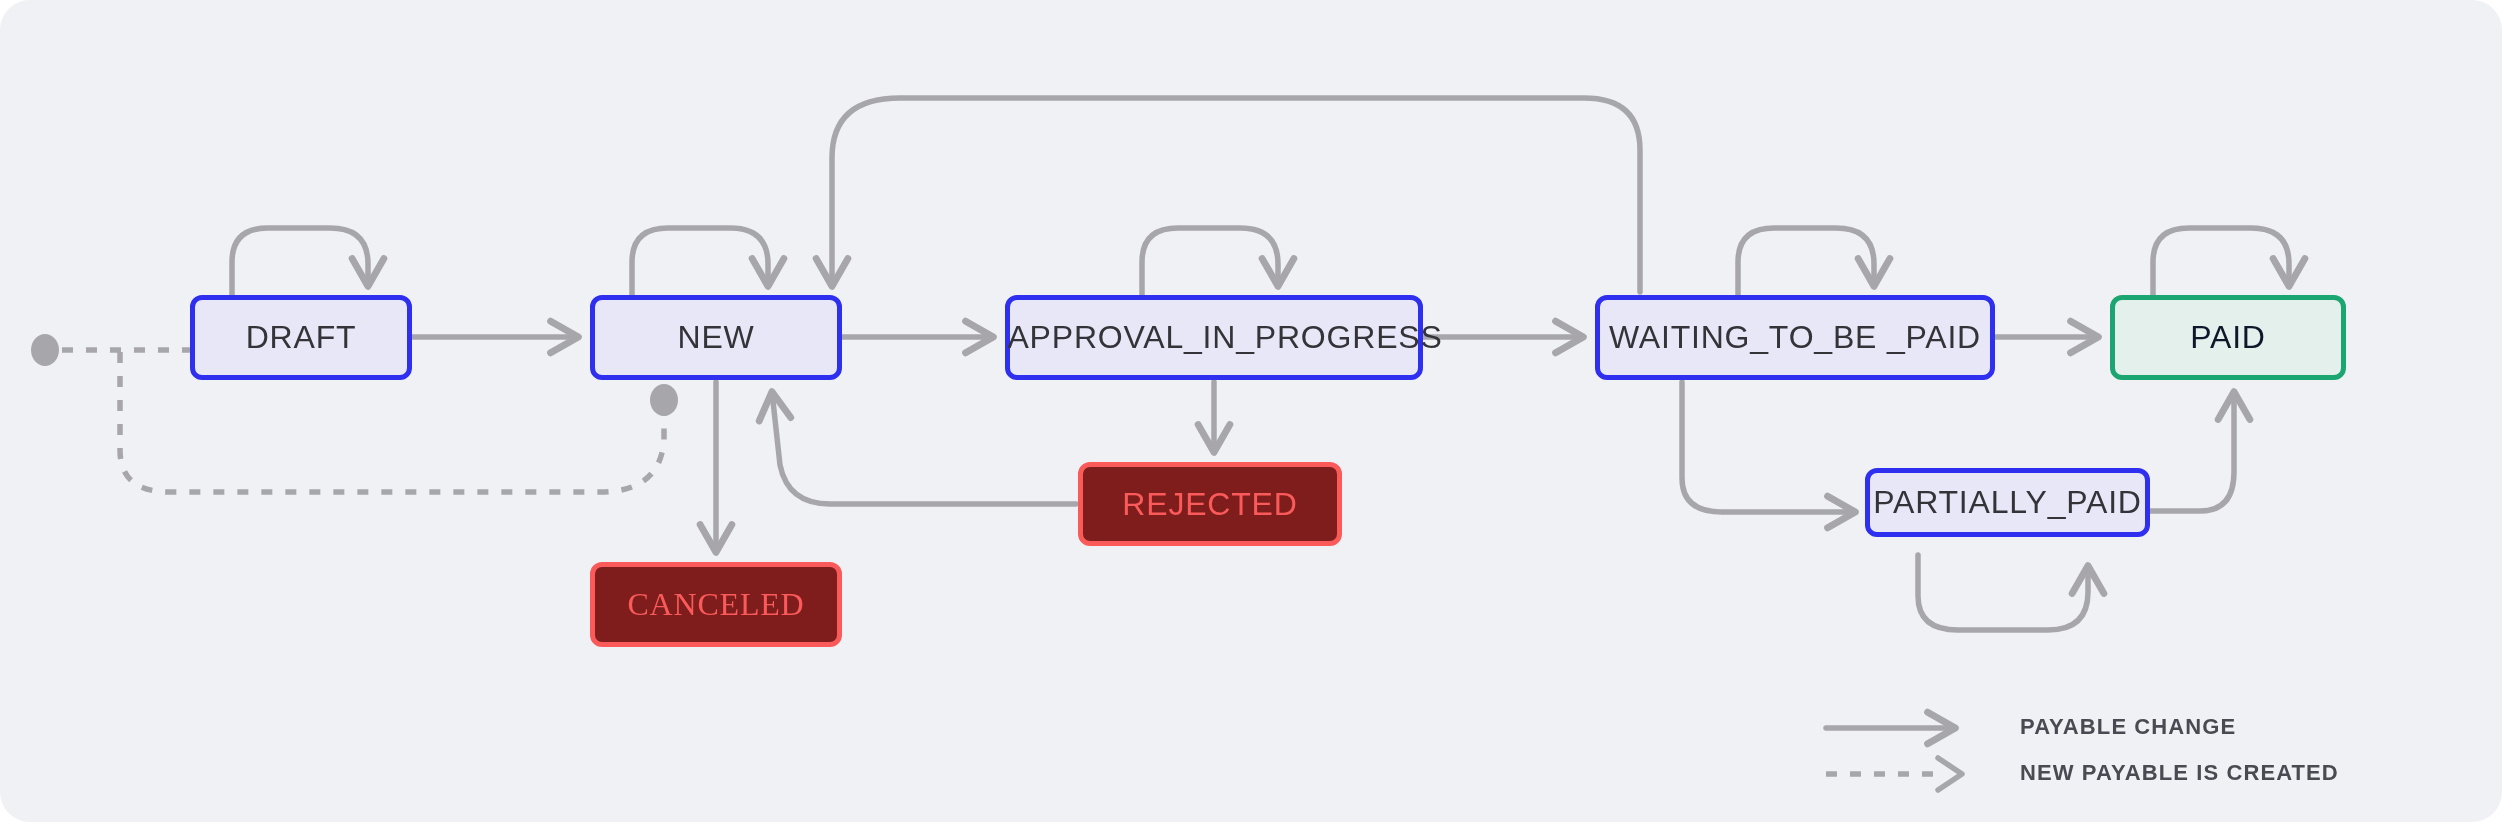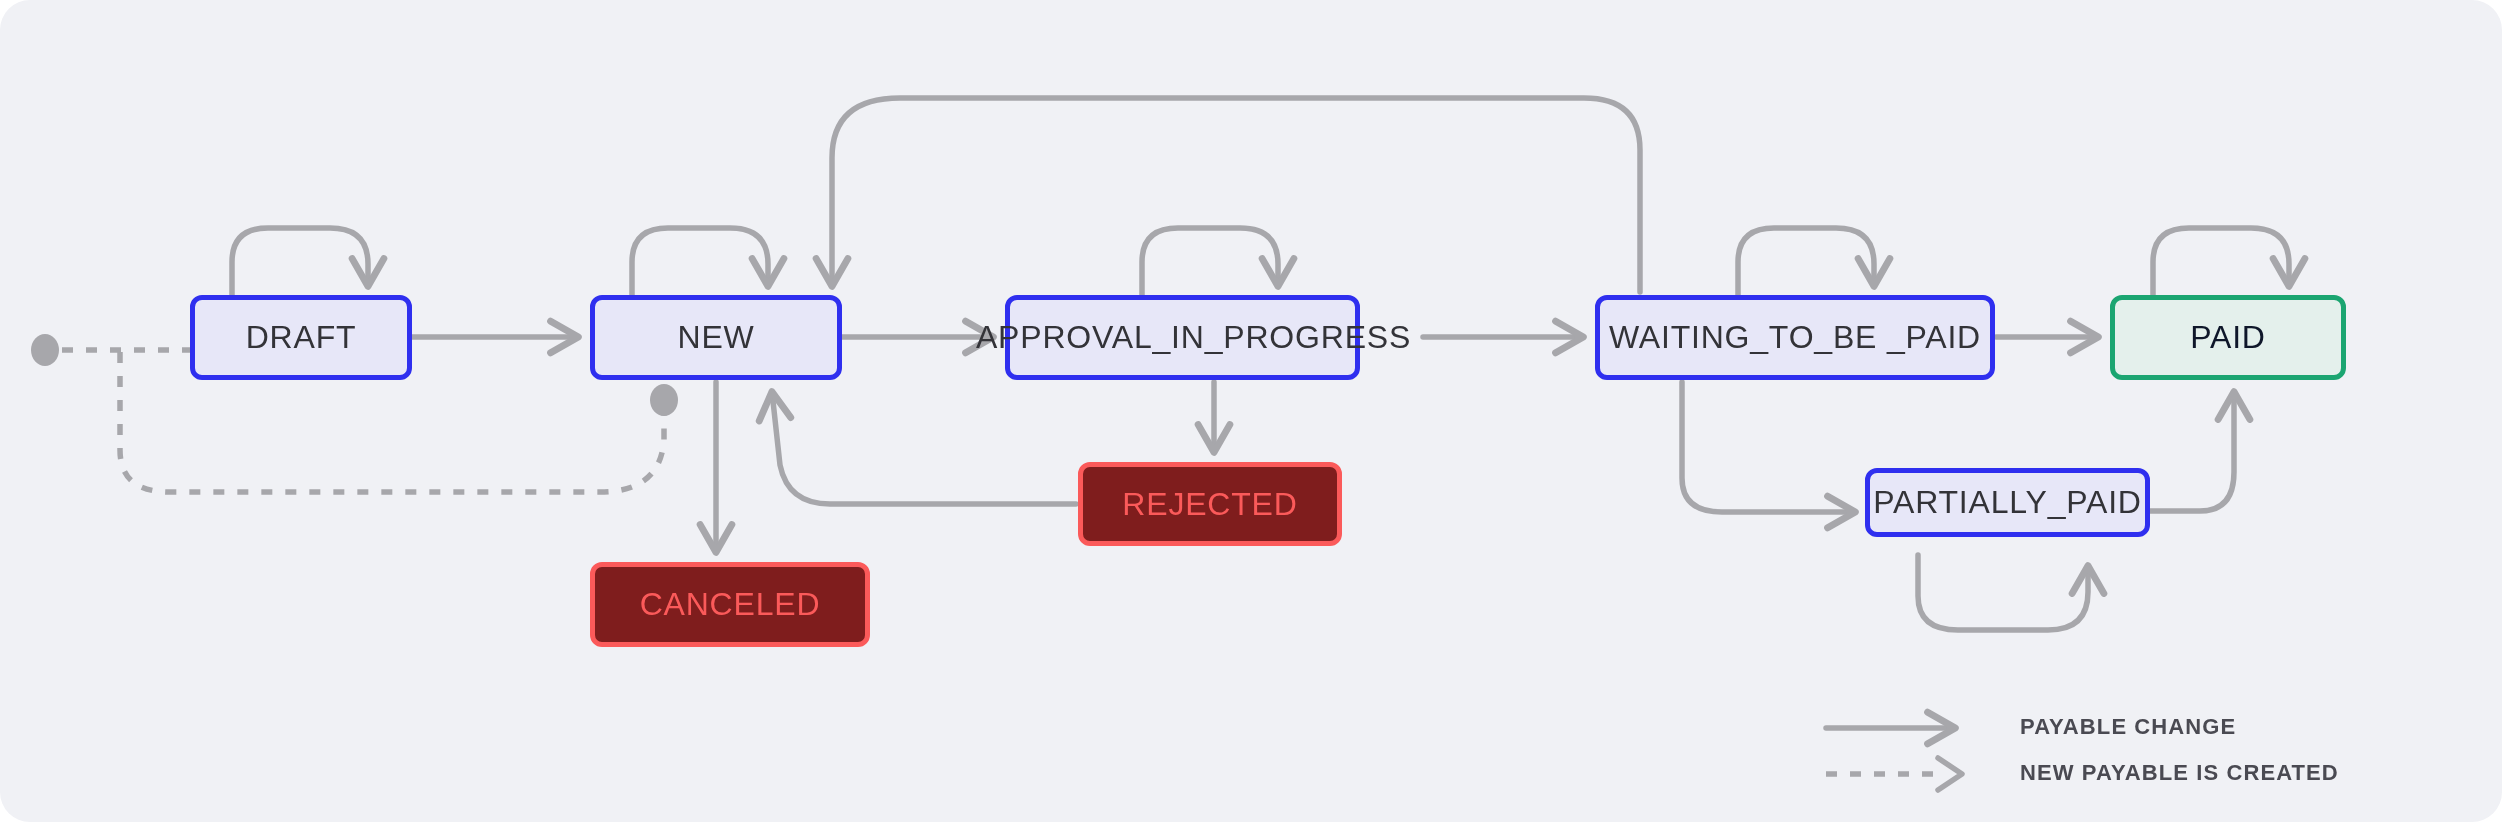--- a/index.html
+++ b/index.html
@@ -170,33 +170,33 @@
   </svg>
 
   <div class="node state-active" style="left:190px; top:295px; width:222px; height:85px;">
     <span class="node-label">DRAFT</span>
   </div>
 
   <div class="node state-active" style="left:590px; top:295px; width:252px; height:85px;">
     <span class="node-label">NEW</span>
   </div>
 
-  <div class="node state-active" style="left:1005px; top:295px; width:355px; height:85px;padding-left:22px;">
+  <div class="node state-active" style="left:1005px; top:295px; width:418px; height:85px;padding-left:22px;">
     <span class="node-label">APPROVAL_IN_PROGRESS</span>
   </div>
 
   <div class="node state-active" style="left:1595px; top:295px; width:400px; height:85px;">
     <span class="node-label">WAITING_TO_BE _PAID</span>
   </div>
 
   <div class="node state-success" style="left:2110px; top:295px; width:236px; height:85px;">
     <span class="node-label">PAID</span>
   </div>
 
-  <div class="node state-error" style="left:590px; top:562px; width:280px; height:85px;">
+  <div class="node state-error" style="left:590px; top:562px; width:252px; height:85px;font-family:Liberation Serif, serif;">
     <span class="node-label">CANCELED</span>
   </div>
 
   <div class="node state-error" style="left:1078px; top:462px; width:264px; height:84px;">
     <span class="node-label">REJECTED</span>
   </div>
 
   <div class="node state-active" style="left:1865px; top:468px; width:285px; height:69px;">
     <span class="node-label">PARTIALLY_PAID</span>
   </div>

